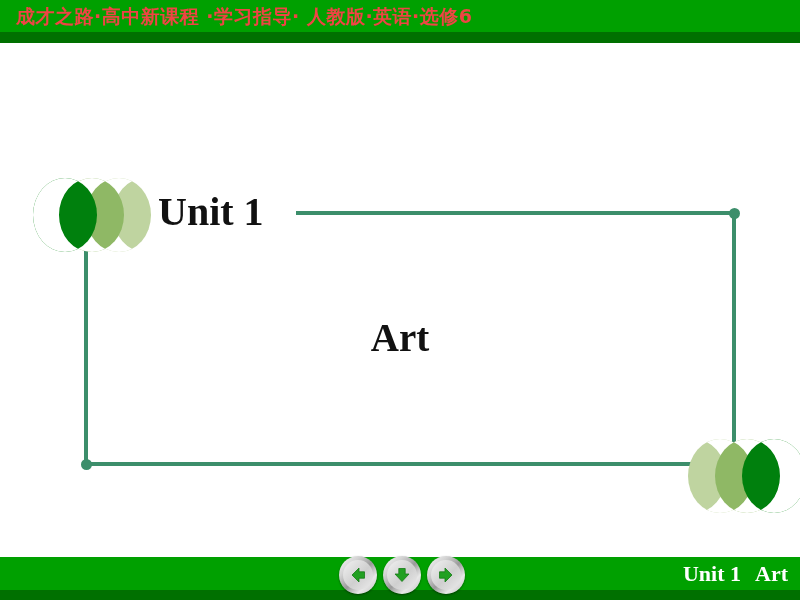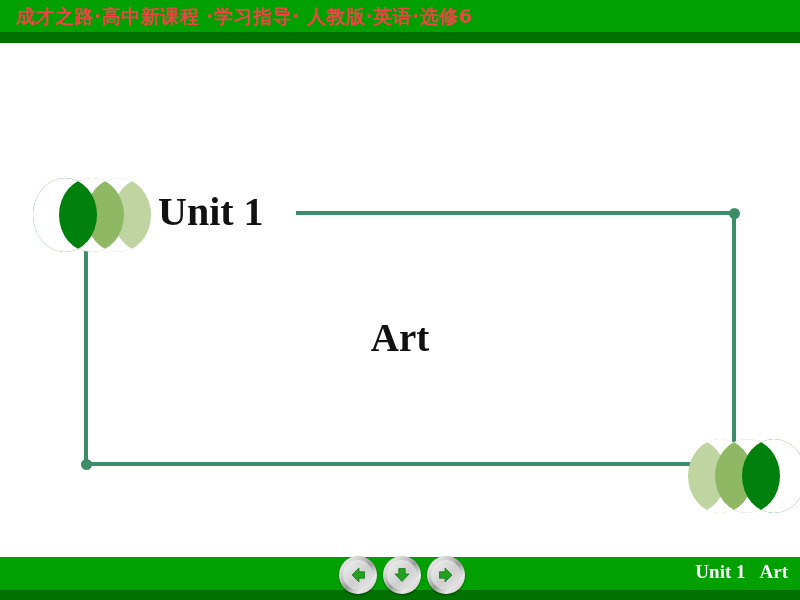--- a/index.html
+++ b/index.html
@@ -171,21 +171,21 @@
     height: 10px;
     background: #007000;
   }
   #footer-label {
     position: absolute;
     right: 12px;
     top: 561px;
     color: #ffffff;
     font-family: "Liberation Serif", serif;
     font-weight: bold;
-    font-size: 19px;
+    font-size: 22px;
     white-space: nowrap;
   }
   #footer-label .sep {
     display: inline-block;
     width: 14px;
   }
 
   
   #nav-buttons {
     position: absolute;

